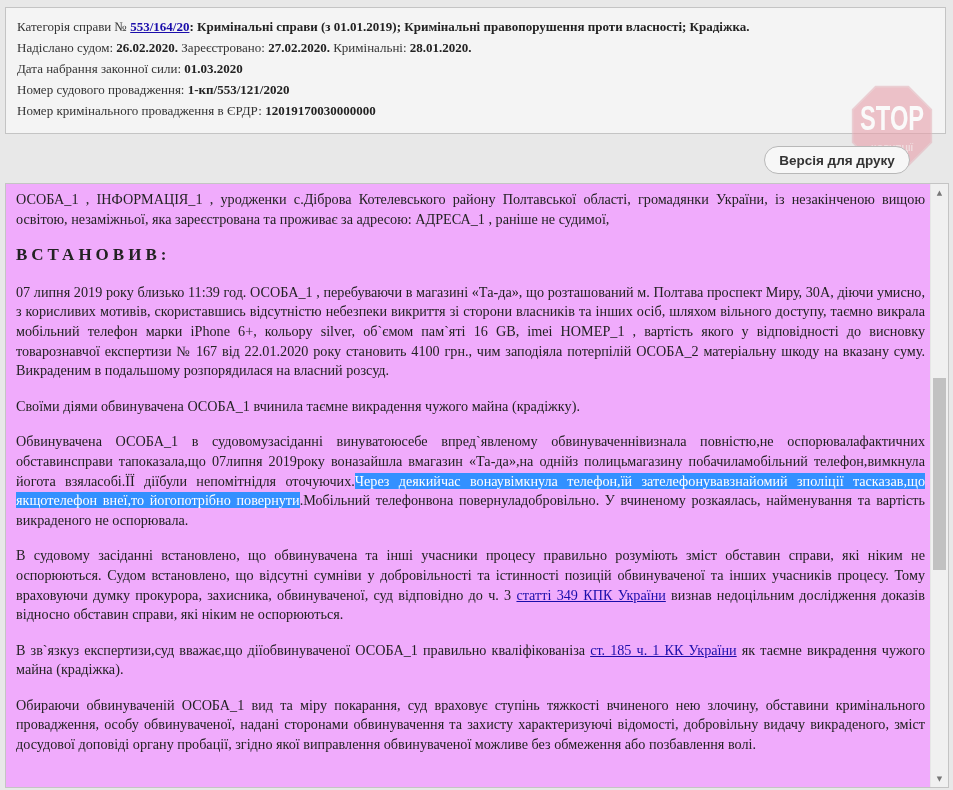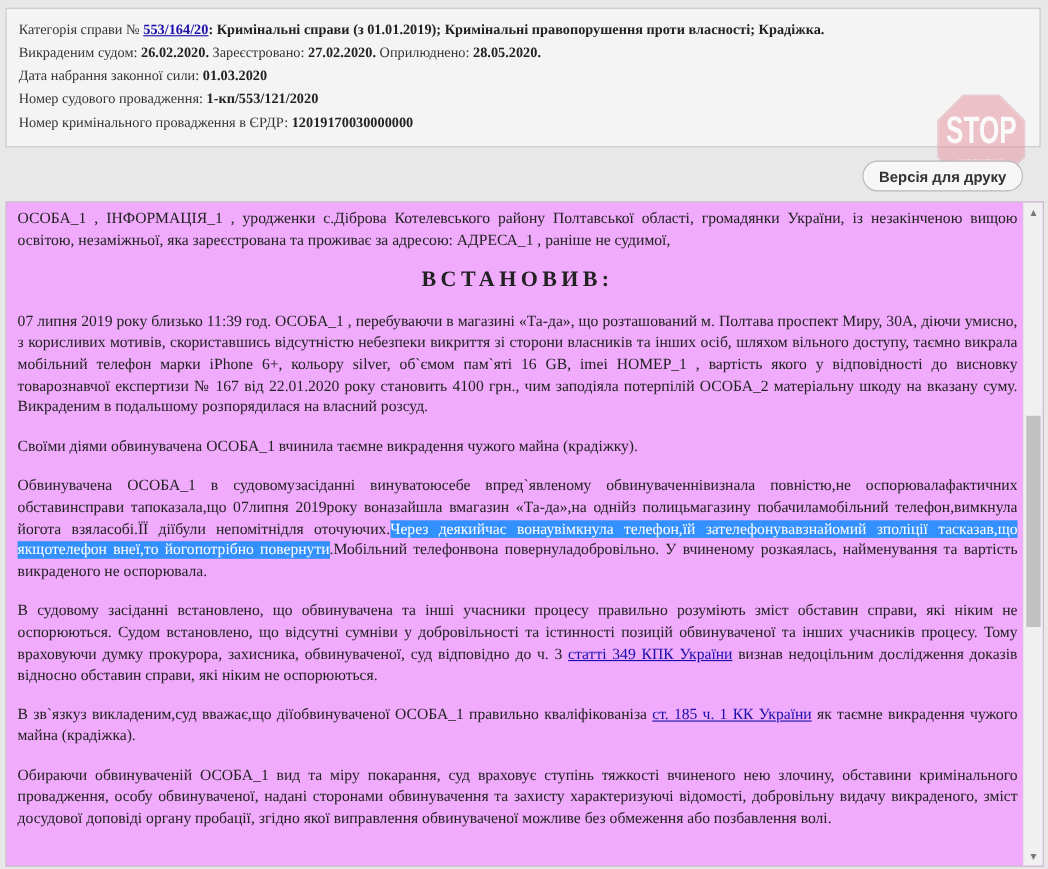--- a/index.html
+++ b/index.html
@@ -31,21 +31,21 @@
     .stop-logo {
       position: absolute;
       left: 851px;
       top: 85px;
       width: 82px;
       height: 82px;
       opacity: 0.6;
     }
     .print-button {
       position: absolute;
-      left: 784px;
+      left: 764px;
       top: 146px;
       width: 146px;
       height: 28px;
       border: 1px solid #b8b8b8;
       border-radius: 14px;
       background: #f7f7f7;
       box-sizing: border-box;
       font-family: "Liberation Sans", sans-serif;
       font-weight: bold;
       font-size: 13.5px;
@@ -72,24 +72,24 @@
       top: 6px;
       width: 909px;
       font-size: 14.2px;
       line-height: 19.6px;
       text-align: justify;
       color: #222;
     }
     .doc-content p { margin: 0 0 16px 0; }
     .doc-content a { color: #1a0dab; text-decoration: underline; }
     .doc-heading {
-      text-align: center;
+      text-align: left;
       font-weight: bold;
       letter-spacing: 4px;
-      font-size: 20px;
+      font-size: 17px;
       margin: 0 0 18px 0 !important;
     }
     .sel { background: #3390ff; color: #fff; }
     .scrollbar {
       position: absolute;
       right: 0;
       top: 0;
       width: 17px;
       height: 603px;
       background: #f0f0f0;
@@ -120,26 +120,26 @@
   </style>
 </head>
 <body>
 
 <div class="info-panel">
   <div class="info-line">
     <span>Категорія справи №</span>
     <a>553/164/20</a><b>: Кримінальні справи (з 01.01.2019); Кримінальні правопорушення проти власності; Крадіжка.</b>
   </div>
   <div class="info-line">
-    <span>Викраденим судом:</span>
+    <span>Надіслано судом:</span>
     <b>26.02.2020.</b>
     <span>Зареєстровано:</span>
     <b>27.02.2020.</b>
-    <span>Оприлюднено:</span>
-    <b>28.05.2020.</b>
+    <span>Кримінальні:</span>
+    <b>28.01.2020.</b>
   </div>
   <div class="info-line">
     <span>Дата набрання законної сили:</span>
     <b>01.03.2020</b>
   </div>
   <div class="info-line">
     <span>Номер судового провадження:</span>
     <b>1-кп/553/121/2020</b>
   </div>
   <div class="info-line">
@@ -162,21 +162,21 @@
     <p class="doc-heading">ВСТАНОВИВ:</p>
     <p>07 липня 2019 року близько 11:39 год. ОСОБА_1 , перебуваючи в магазині «Та-да», що розташований м. Полтава проспект Миру, 30А, діючи умисно, з корисливих мотивів, скориставшись відсутністю небезпеки викриття зі сторони власників та інших осіб, шляхом вільного доступу, таємно викрала мобільний телефон марки iPhone 6+, кольору silver, об`ємом пам`яті 16 GB, imei НОМЕР_1 , вартість якого у відповідності до висновку товарознавчої експертизи № 167 від 22.01.2020 року становить 4100 грн., чим заподіяла потерпілій ОСОБА_2 матеріальну шкоду на вказану суму. Викраденим в подальшому розпорядилася на власний розсуд.</p>
     <p>Своїми діями обвинувачена ОСОБА_1 вчинила таємне викрадення чужого майна (крадіжку).</p>
     <p>
       <span>Обвинувачена ОСОБА_1 в судовомузасіданні винуватоюсебе впред`явленому обвинуваченнівизнала повністю,не оспорювалафактичних обставинсправи тапоказала,що 07липня 2019року воназайшла вмагазин «Та-да»,на однійз полицьмагазину побачиламобільний телефон,вимкнула йогота взяласобі.ЇЇ діїбули непомітнідля оточуючих.</span><span class="sel">Через деякийчас вонаувімкнула телефон,їй зателефонувавзнайомий зполіції тасказав,що якщотелефон внеї,то йогопотрібно повернути</span><span>.Мобільний телефонвона повернуладобровільно. У вчиненому розкаялась, найменування та вартість викраденого не оспорювала.</span>
     </p>
     <p>
       <span>В судовому засіданні встановлено, що обвинувачена та інші учасники процесу правильно розуміють зміст обставин справи, які ніким не оспорюються. Судом встановлено, що відсутні сумніви у добровільності та істинності позицій обвинуваченої та інших учасників процесу. Тому враховуючи думку прокурора, захисника, обвинуваченої, суд відповідно до ч. 3 </span><a>статті 349 КПК України</a><span> визнав недоцільним дослідження доказів відносно обставин справи, які ніким не оспорюються.</span>
     </p>
     <p>
-      <span>В зв`язкуз викладеним,суд вважає,що діїобвинуваченої ОСОБА_1 правильно кваліфікованіза </span><a>ст. 185 ч. 1 КК України</a><span> як таємне викрадення чужого майна (крадіжка).</span>
+      <span>В зв`язкуз експертизи,суд вважає,що діїобвинуваченої ОСОБА_1 правильно кваліфікованіза </span><a>ст. 185 ч. 1 КК України</a><span> як таємне викрадення чужого майна (крадіжка).</span>
     </p>
     <p>Обираючи обвинуваченій ОСОБА_1 вид та міру покарання, суд враховує ступінь тяжкості вчиненого нею злочину, обставини кримінального провадження, особу обвинуваченої, надані сторонами обвинувачення та захисту характеризуючі відомості, добровільну видачу викраденого, зміст досудової доповіді органу пробації, згідно якої виправлення обвинуваченої можливе без обмеження або позбавлення волі.</p>
   </div>
   <div class="scrollbar">
     <div class="scroll-arrow-up">▲</div>
     <div class="scroll-thumb"></div>
     <div class="scroll-arrow-down">▼</div>
   </div>
 </div>
 

